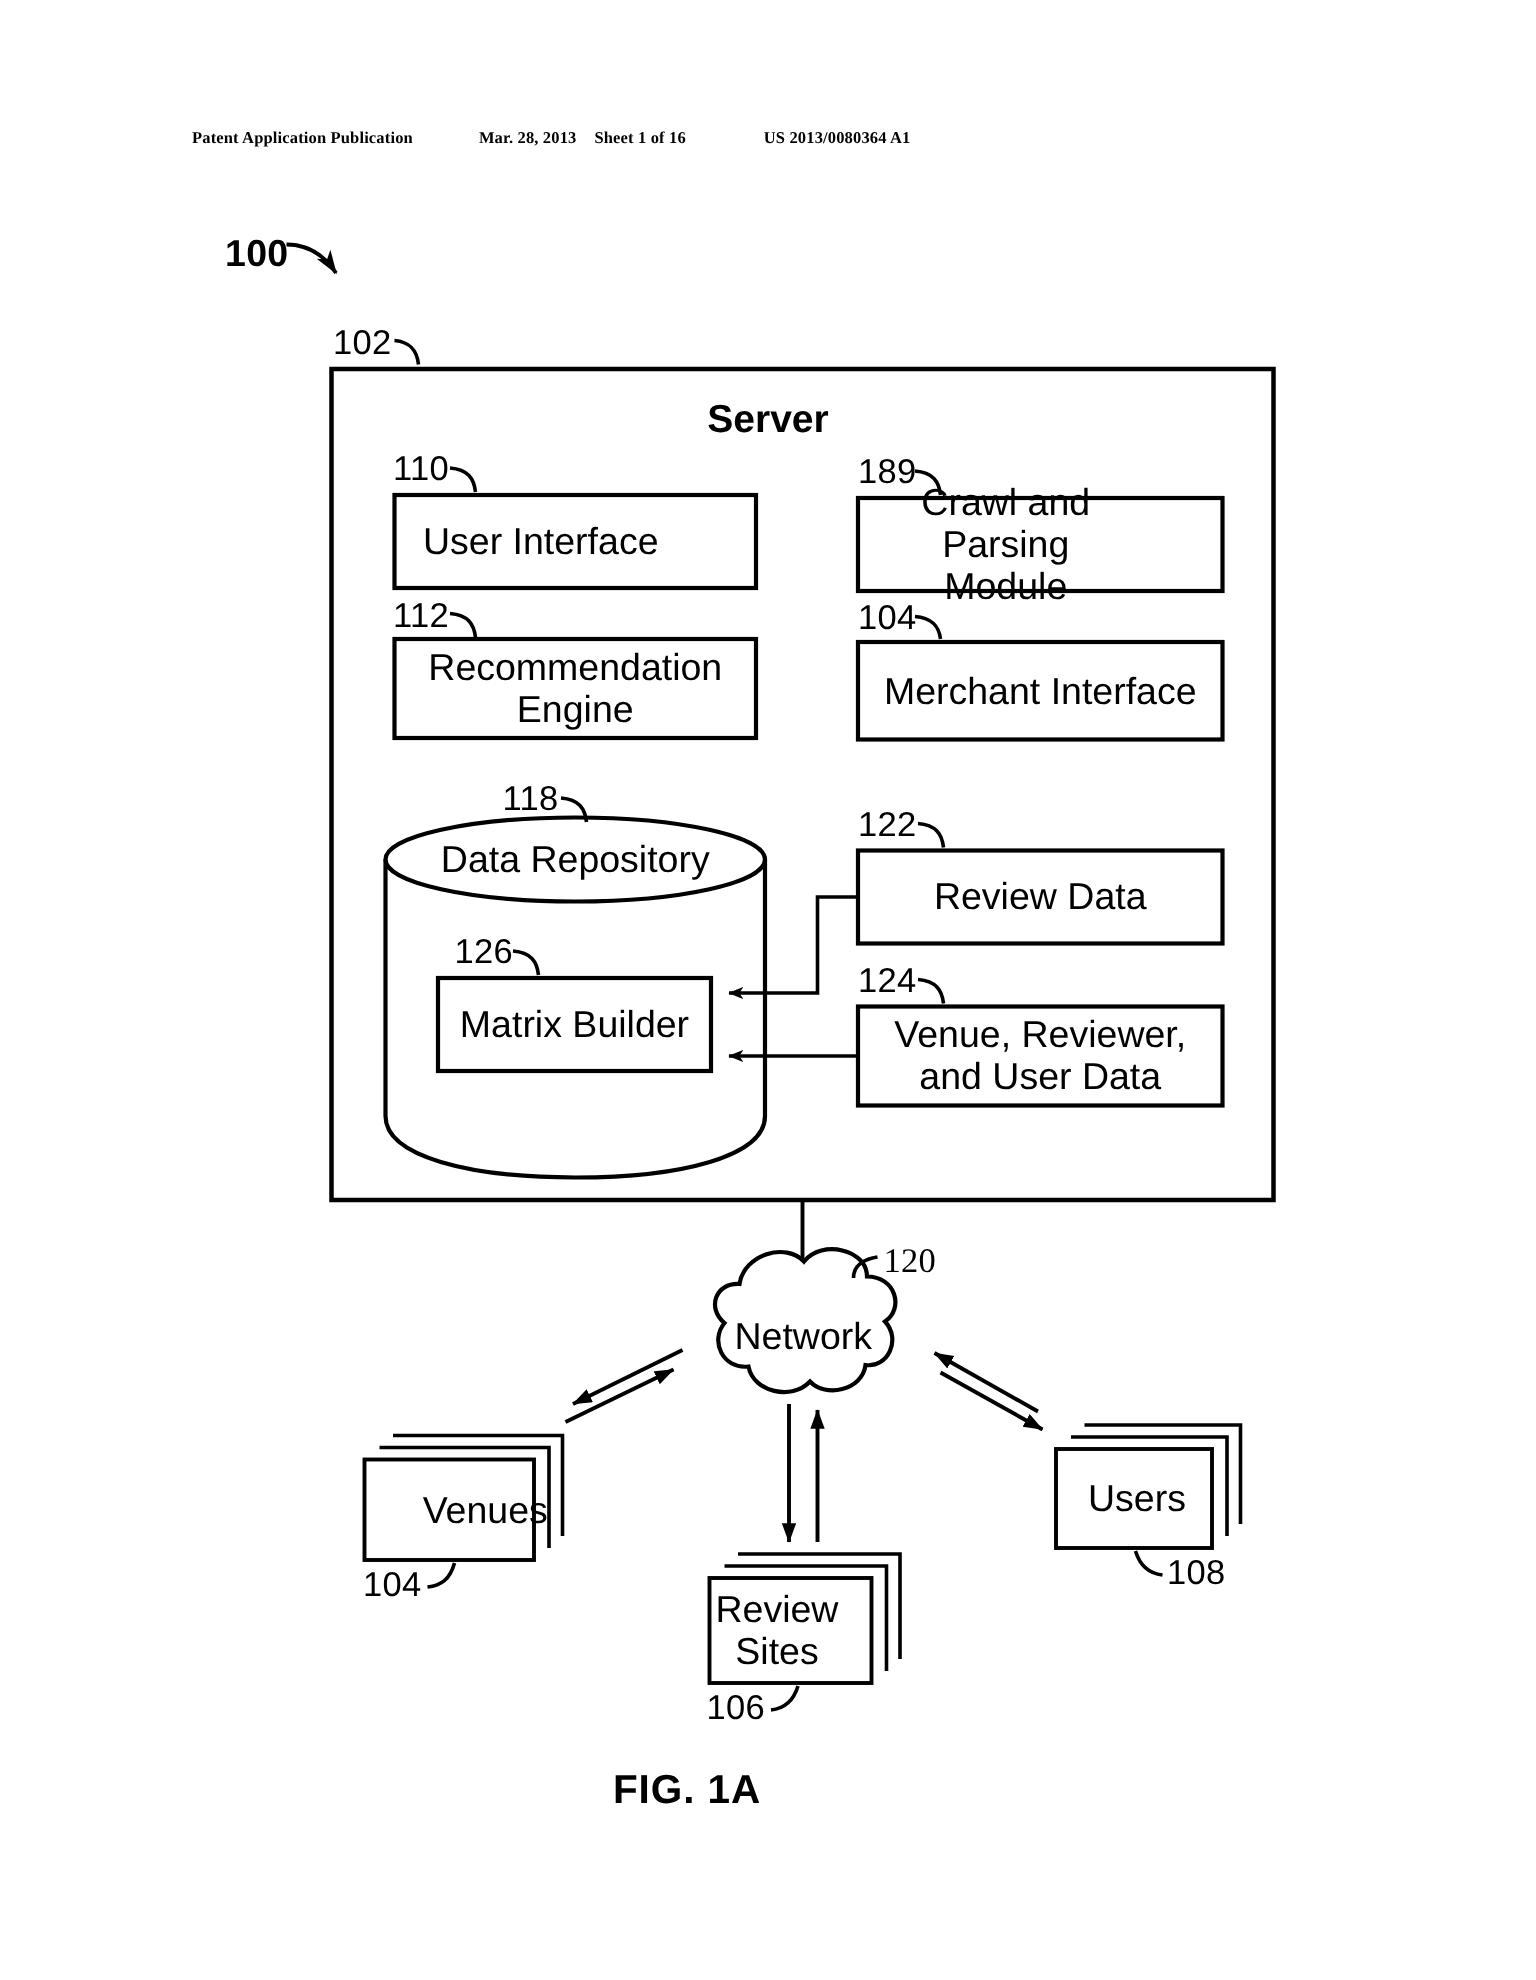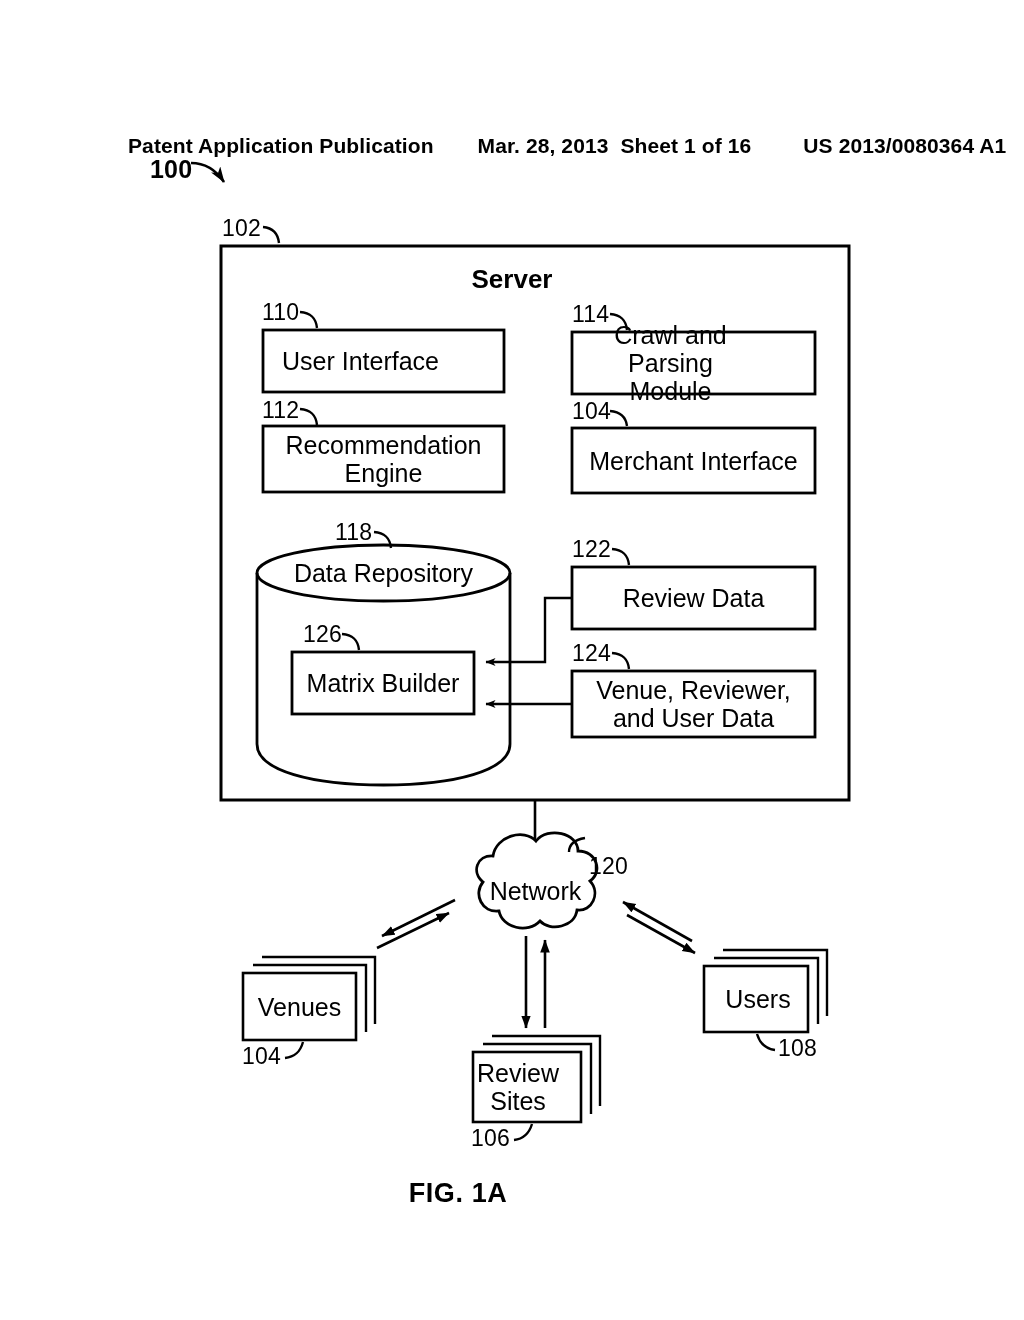--- a/index.html
+++ b/index.html
@@ -18,30 +18,30 @@
   }
 
   
   .pub-header {
     position: absolute;
     top: 86px;
     left: 128px;
     width: 768px;
     display: flex;
     align-items: baseline;
-    font-family: Liberation Sans, sans-serif;
+    font-family: Liberation Serif, serif;
     font-weight: bold;
-    font-size: 21px;
+    font-size: 11px;
     letter-spacing: 0.1px;
     white-space: nowrap;
   }
   .pub-header .h-left { }
   .pub-header .h-mid  { margin-left: 44px; }
   .pub-header .h-mid .sheet { margin-left: 12px; }
-  .pub-header .h-right { margin-left: 52px; margin-top: 48px; }
+  .pub-header .h-right { margin-left: 52px; }
 
   
   #figure {
     position: absolute;
     top: 0; left: 0;
     width: 1024px;
     height: 1320px;
   }
   #figure svg { display: block; }
 
@@ -190,44 +190,44 @@
     </g>
   </svg>
 
   <div class="lbl refnum" style="left:150px; top:155px; font-size:25px; font-weight:bold;">100</div>
 
   <div class="lbl refnum" style="left:222px; top:216px;">102</div>
   <div class="lbl server-title" style="left:0; top:265px; width:1024px; text-align:center;">Server</div>
 
   <div class="lbl refnum" style="left:262px; top:300px;">110</div>
   <div class="lbl refnum" style="left:262px; top:398px;">112</div>
-  <div class="lbl refnum" style="left:572px; top:302px;">114</div>
+  <div class="lbl refnum" style="left:572px; top:302px;">189</div>
   <div class="lbl refnum" style="left:572px; top:399px;">104</div>
 
   <div class="centerbox" style="left:263px; top:330px; width:195px; height:62px;">User Interface</div>
   <div class="centerbox" style="left:263px; top:426px; width:241px; height:66px;">Recommendation Engine</div>
   <div class="centerbox" style="left:572px; top:332px; width:197px; height:62px; padding:0 14px; box-sizing:border-box;">Crawl and Parsing Module</div>
   <div class="centerbox" style="left:572px; top:428px; width:243px; height:65px;">Merchant Interface</div>
 
   <div class="lbl refnum" style="left:335px; top:520px;">118</div>
   <div class="centerbox" style="left:257px; top:552px; width:253px; height:42px;">Data Repository</div>
 
   <div class="lbl refnum" style="left:303px; top:622px;">126</div>
   <div class="centerbox" style="left:292px; top:652px; width:182px; height:62px;">Matrix Builder</div>
 
   <div class="lbl refnum" style="left:572px; top:537px;">122</div>
   <div class="centerbox" style="left:572px; top:567px; width:243px; height:62px;">Review Data</div>
 
   <div class="lbl refnum" style="left:572px; top:641px;">124</div>
   <div class="centerbox" style="left:572px; top:671px; width:243px; height:66px; padding:0 6px; box-sizing:border-box;">Venue, Reviewer, and User Data</div>
 
-  <div class="lbl refnum" style="left:589px; top:854px;">120</div>
+  <div class="lbl refnum" style="left:589px; top:828px;font-family:Liberation Serif, serif;">120</div>
   <div class="centerbox" style="left:473px; top:870px; width:125px; height:42px;">Network</div>
 
-  <div class="centerbox" style="left:243px; top:973px; width:113px; height:67px;">Venues</div>
+  <div class="centerbox" style="left:243px; top:973px; width:113px; height:67px;padding-left:24px;">Venues</div>
   <div class="lbl refnum" style="left:242px; top:1044px;">104</div>
 
   <div class="centerbox" style="left:473px; top:1052px; width:90px; height:70px;">Review Sites</div>
   <div class="lbl refnum" style="left:471px; top:1126px;">106</div>
 
   <div class="centerbox" style="left:704px; top:966px; width:108px; height:66px;">Users</div>
   <div class="lbl refnum" style="left:778px; top:1036px;">108</div>
 
   <div class="fig-caption" style="top:1178px;">FIG. 1A</div>
 

